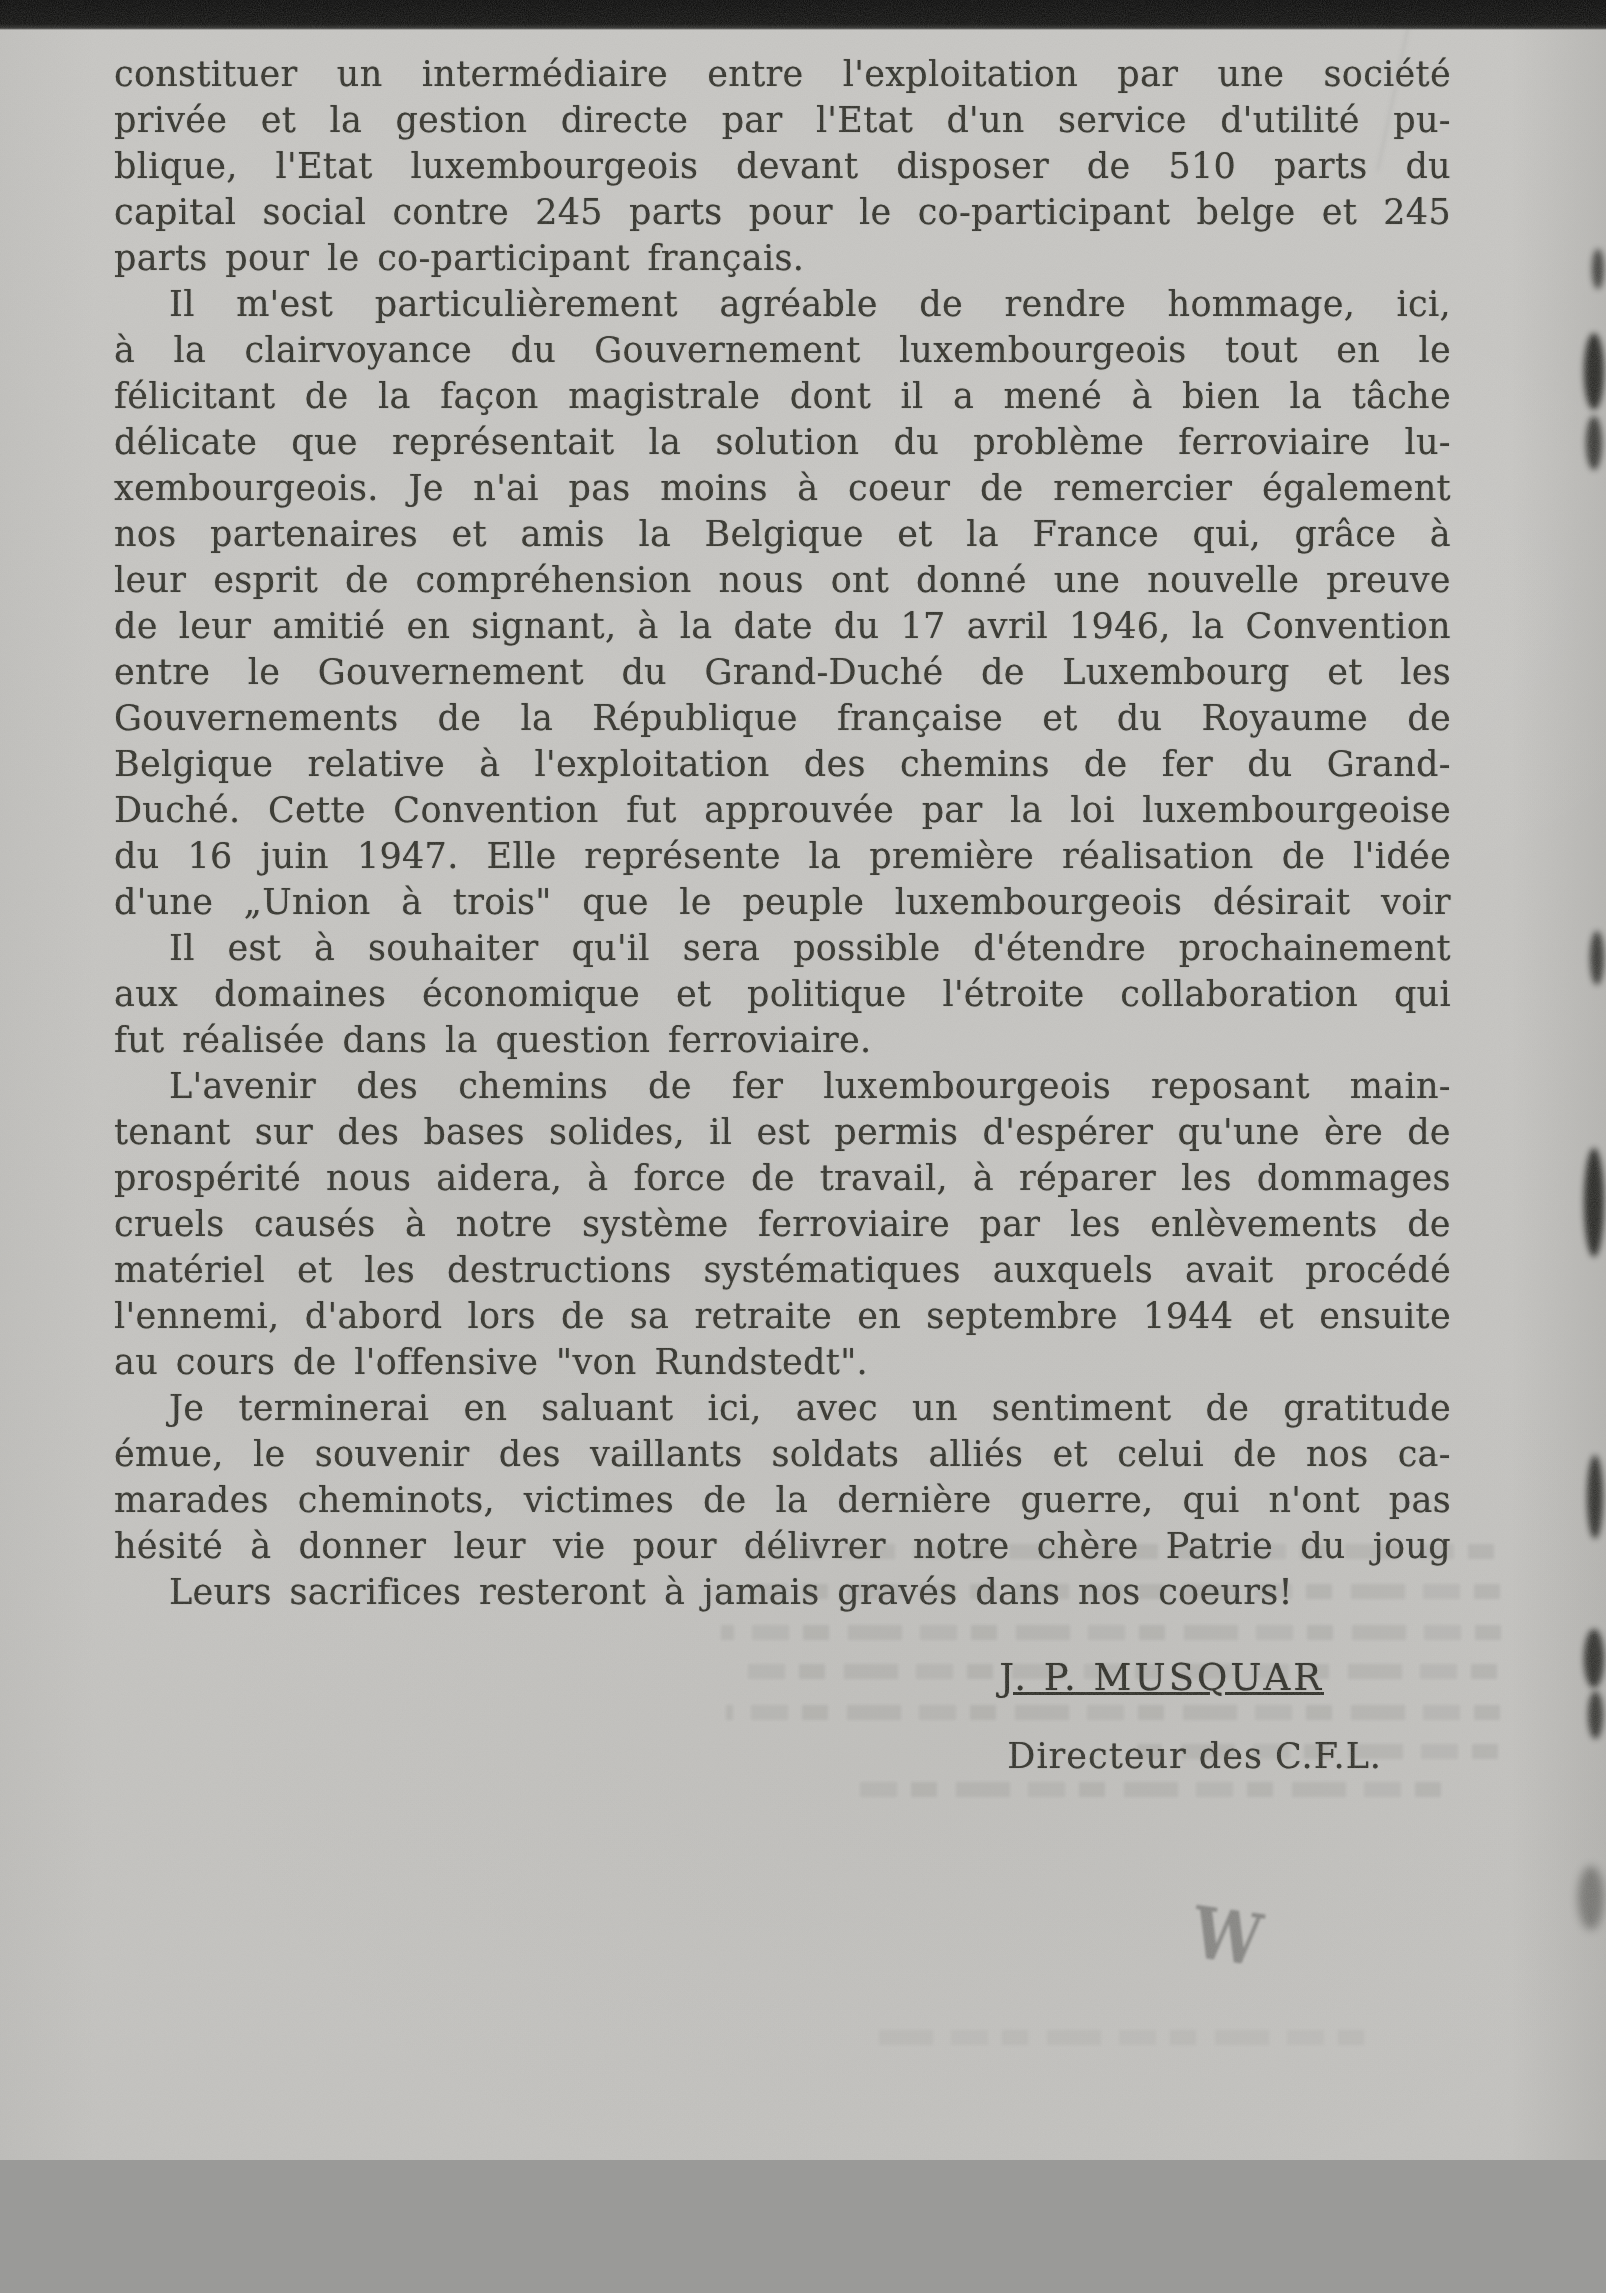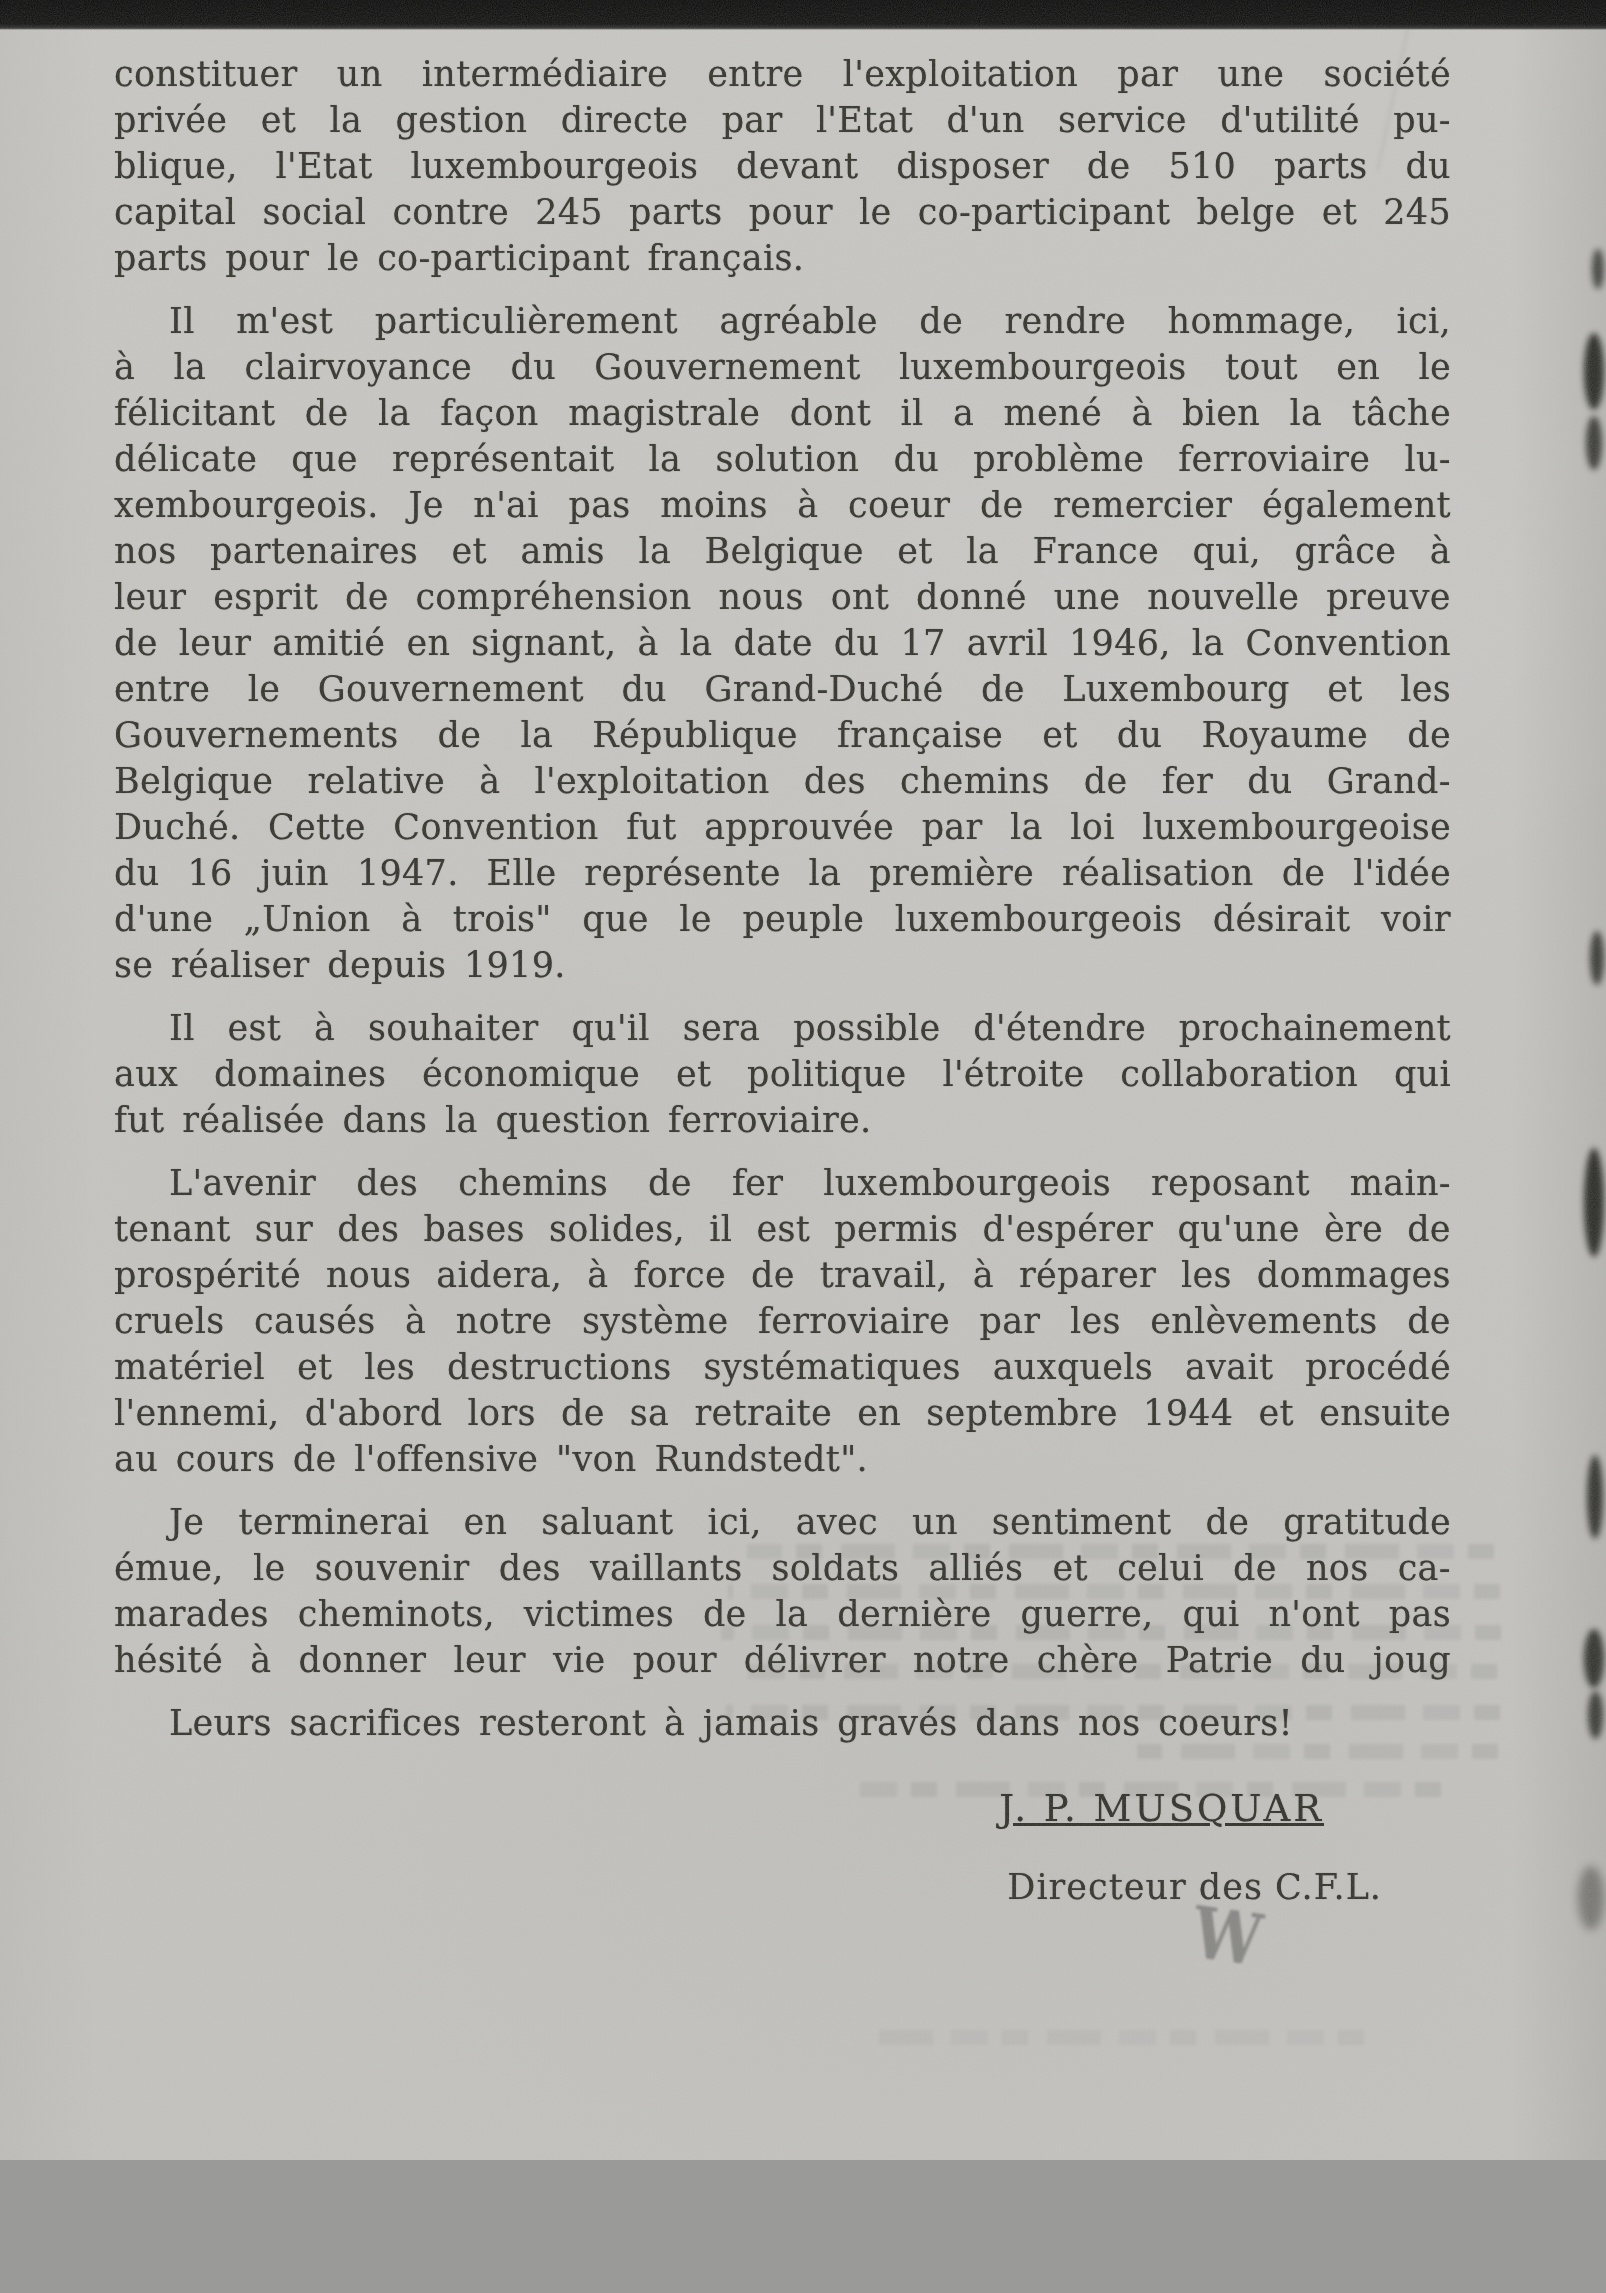--- a/index.html
+++ b/index.html
@@ -23,21 +23,21 @@
   }
   .topbar {
     position: absolute; left: 0; top: 0; width: 100%; height: 30px;
     background: linear-gradient(to bottom, #070707 0%, #0d0d0c 80%, #2e2e2c 94%, rgba(46,46,44,0) 100%);
     z-index: 8;
   }
   .textblock {
     position: absolute; left: 114px; top: 51px; width: 1337px;
     color: #2e2e27; z-index: 2;
   }
-  .para + .para { margin-top: 17px; }
+  .para + .para { }
   .line {
     height: 46px; line-height: 46px; font-size: 35px;
     letter-spacing: 0.3px;
     text-shadow: 0 0 1px rgba(40,40,33,0.55);
     white-space: nowrap;
   }
   .line.just { display: flex; justify-content: space-between; }
   .line.last { word-spacing: 0.18em; }
   .line.indent { padding-left: 55px; }
   .sig-name {
@@ -315,21 +315,20 @@
             <span>„Union</span>
             <span>à</span>
             <span>trois"</span>
             <span>que</span>
             <span>le</span>
             <span>peuple</span>
             <span>luxembourgeois</span>
             <span>désirait</span>
             <span>voir</span>
           </div>
-          <div class="line last">se réaliser depuis 1919.</div>
         </div>
         <div class="para">
           <div class="line just indent">
             <span>Il</span>
             <span>est</span>
             <span>à</span>
             <span>souhaiter</span>
             <span>qu'il</span>
             <span>sera</span>
             <span>possible</span>

